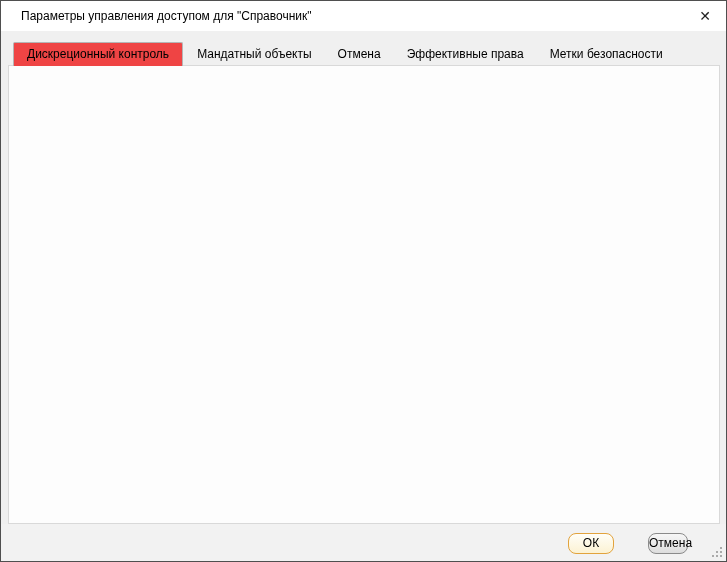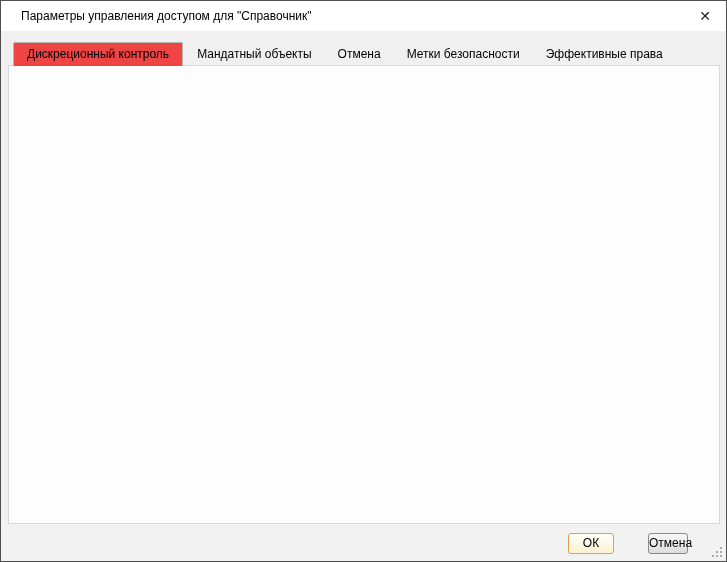--- a/index.html
+++ b/index.html
@@ -64,21 +64,21 @@
   
   .cb{ width:13px; height:13px; border:1px solid #b6bcc3; border-radius:3px; background:#fff;
        display:inline-flex; align-items:center; justify-content:center; flex:0 0 auto; }
   .cb.light{ border-color:#d9dde2; }
   .cb.checked::after{ content:""; width:7px; height:7px; background:#2a86c8; }
 
   .opt-row{ position:absolute; display:flex; align-items:center; height:16px; }
   .opt-label{ margin-left:8px; white-space:nowrap; }
 
   
-  .btn{ position:absolute; height:21px; border:1px solid #8b8b8b; border-radius:3px;
+  .btn{ position:absolute; height:21px; border:1px solid #8b8b8b; border-radius:8px;
     background:linear-gradient(#f7f7f7,#ececec 45%,#dddddd);
     font-family:inherit; font-size:12px; color:#000; text-align:center; line-height:19px; padding:0; }
   .btn.default{ border:1px solid #e2a33d; background:linear-gradient(#fffef8,#fcf2d3); }
 
   
   .footer{ position:absolute; left:0; top:523px; right:0; bottom:0; background:#f2f2f2; }
 
   .resize-grip{ position:absolute; right:3px; bottom:3px; width:12px; height:12px;
     background:
       radial-gradient(circle 1px at 10px 2px, #ababab 1px, transparent 1.5px),
@@ -95,22 +95,22 @@
 
   <div class="titlebar">
     <div class="title">Параметры управления доступом для "Справочник"</div>
     <div class="close-btn">✕</div>
   </div>
 
   <div class="tabstrip">
     <div class="tab active">Дискреционный контроль</div>
     <div class="tab">Мандатный объекты</div>
     <div class="tab">Отмена</div>
+    <div class="tab">Эффективные права</div>
     <div class="tab">Метки безопасности</div>
-    <div class="tab">Эффективные права</div>
   </div>
 
   <div class="panel"></div>
 
   <div class="section-label" style="left:18px; top:71px;">Группы или пользователи:</div>
 
   <div class="ltable" style="left:14px; top:93px; width:697px; height:134px;">
     <div class="lt-header" style="height:21px;">
       <div class="lt-hcell" style="width:279px; padding-left:15px; display:flex; align-items:center; justify-content:space-between;">
         <span>Наименование</span>

